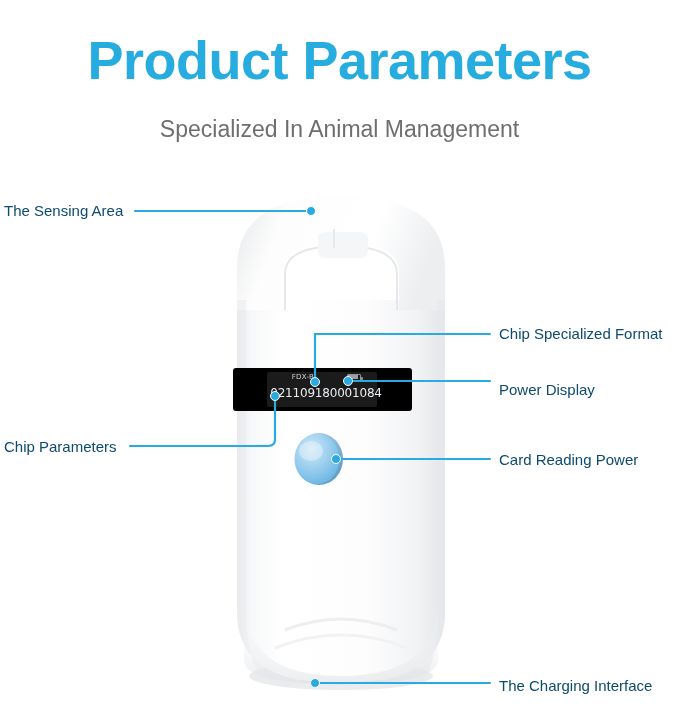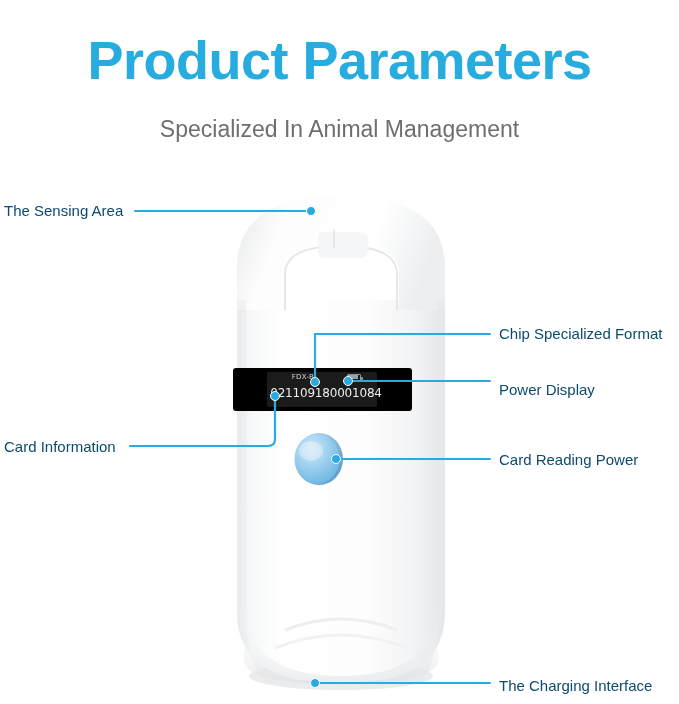--- a/index.html
+++ b/index.html
@@ -286,21 +286,21 @@
     <circle cx="275" cy="396" r="4.5"></circle>
     <circle cx="315" cy="382" r="4.5"></circle>
     <circle cx="348" cy="381" r="4.5"></circle>
     <circle cx="336" cy="459" r="4.5"></circle>
     <circle cx="315" cy="683" r="4.5"></circle>
   </g>
 </svg>
 
 <div class="callout-label left" id="label-sensing-area">The Sensing Area</div>
 
-<div class="callout-label left" id="label-chip-information">Card Information</div>
+<div class="callout-label left" id="label-chip-information">Chip Parameters</div>
 
 <div class="callout-label right" id="label-chip-format">Chip Specialized Format</div>
 
 <div class="callout-label right" id="label-power-display">Power Display</div>
 
 <div class="callout-label right" id="label-card-reading-button">Card Reading Power</div>
 
 <div class="callout-label right" id="label-charging-interface">The Charging Interface</div>
 
 </body></html>

